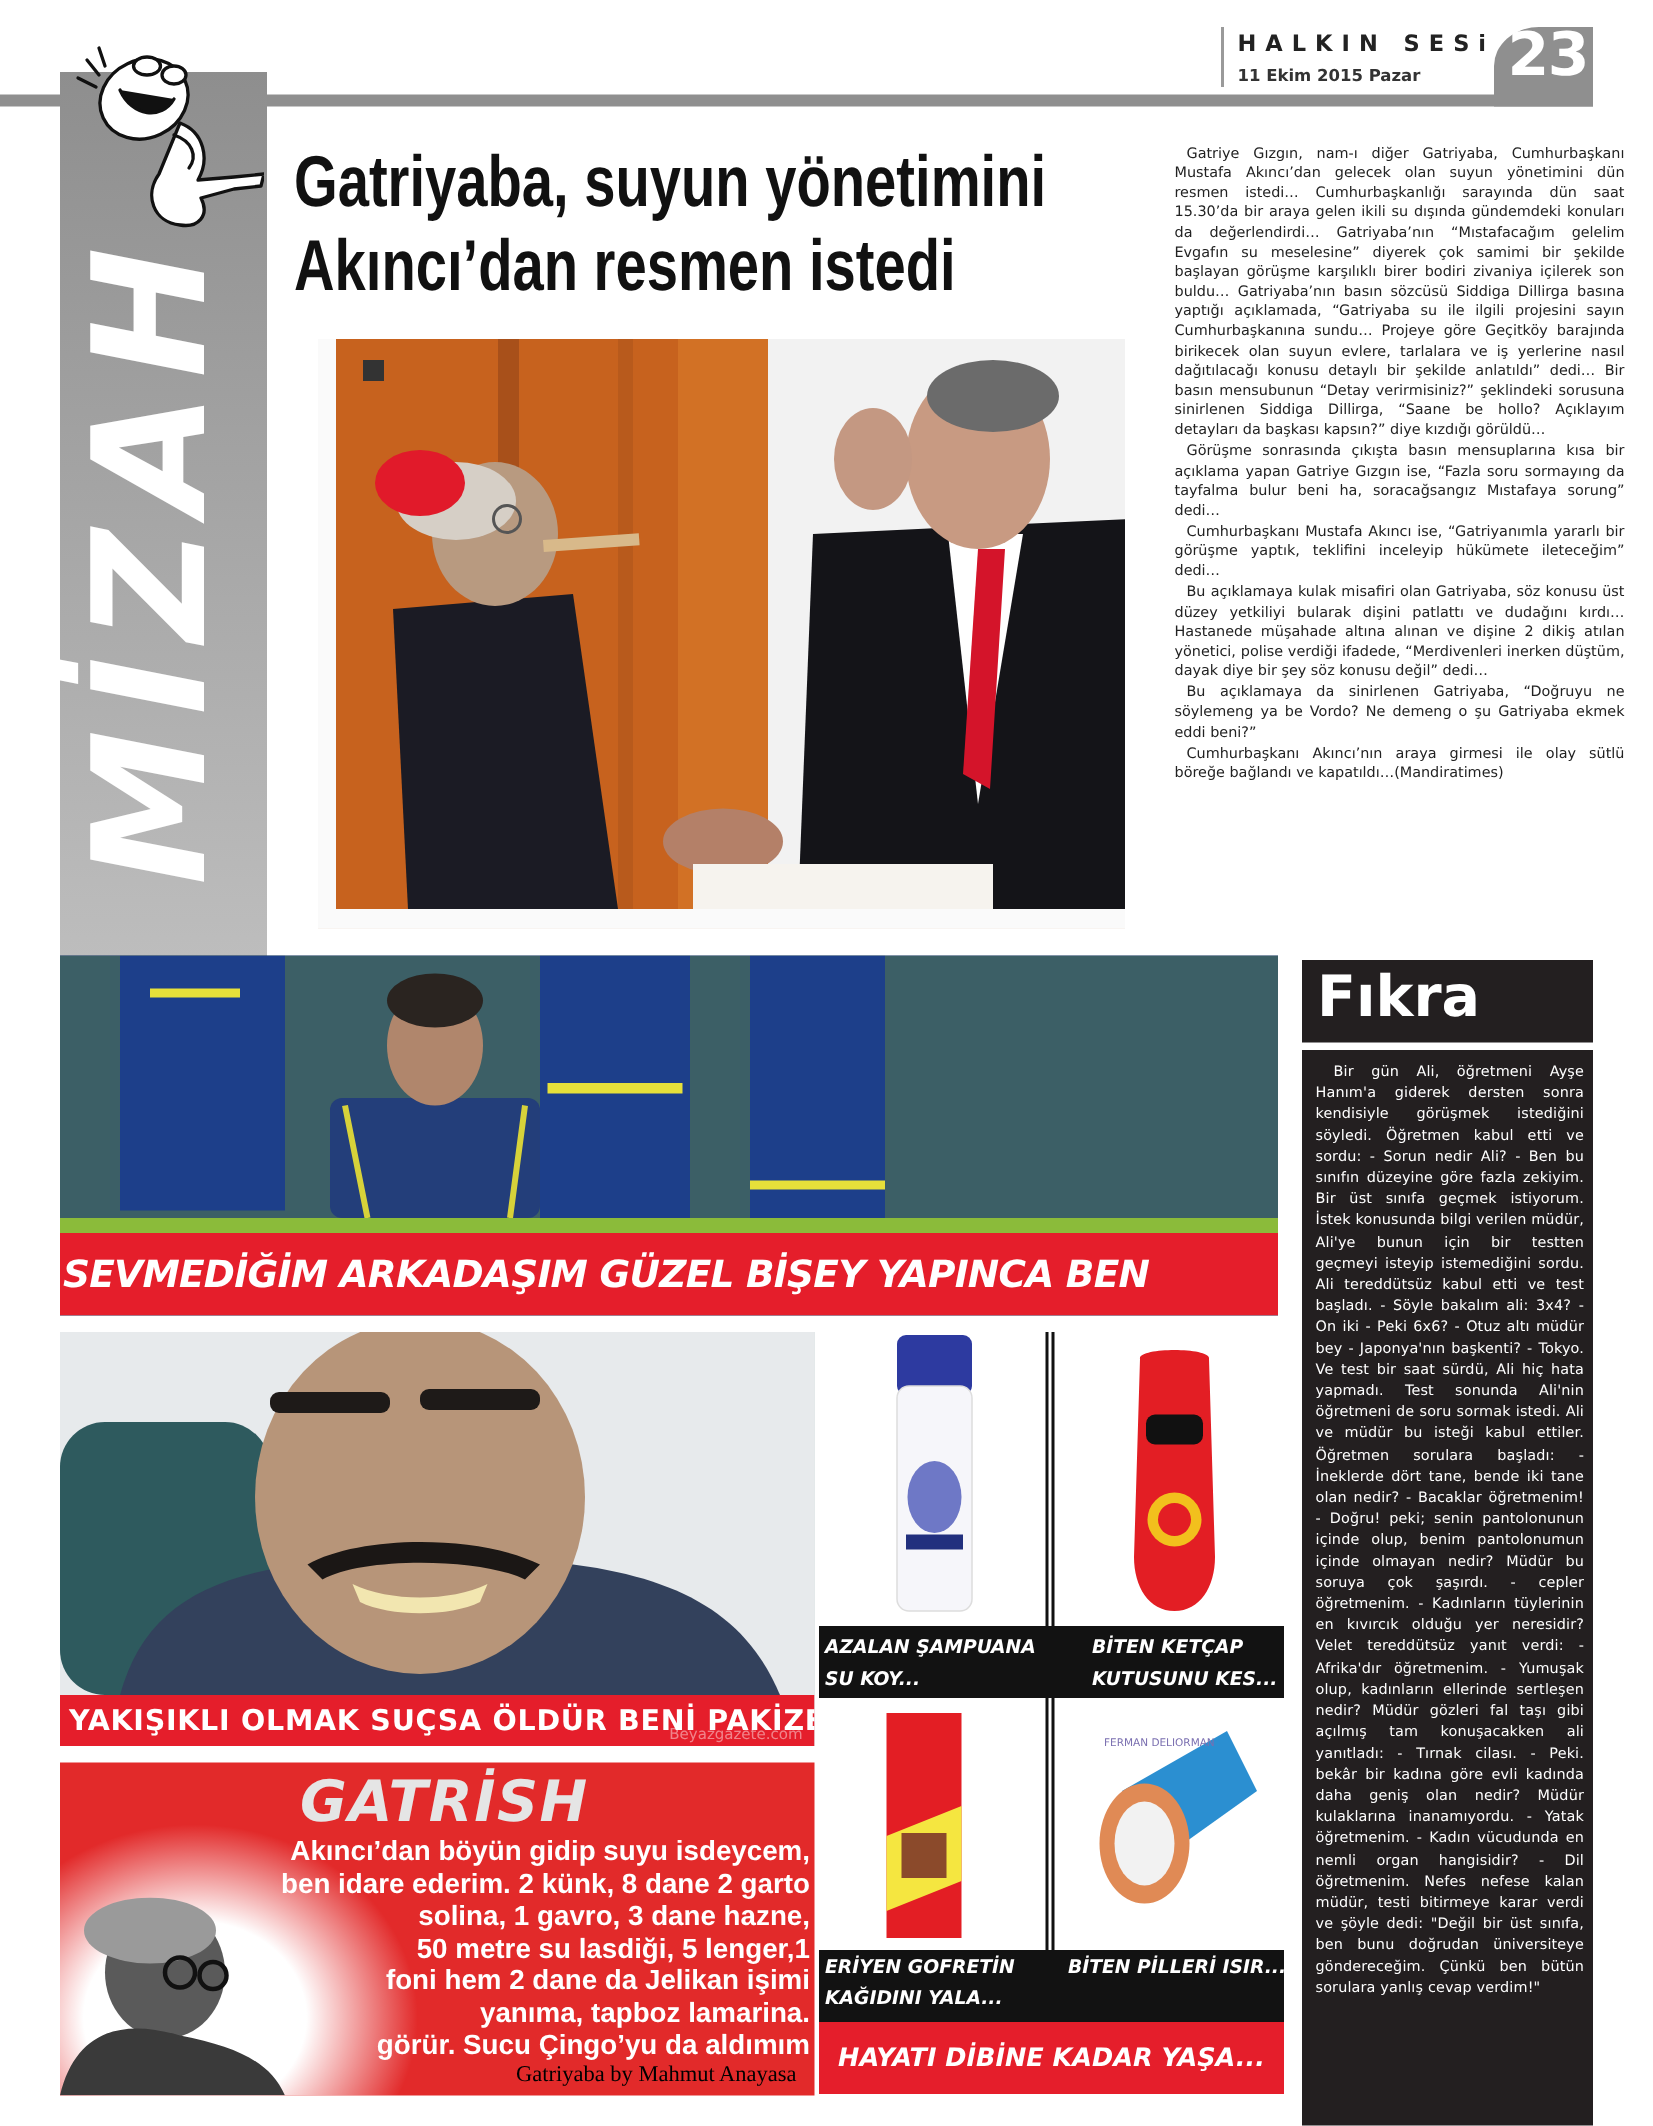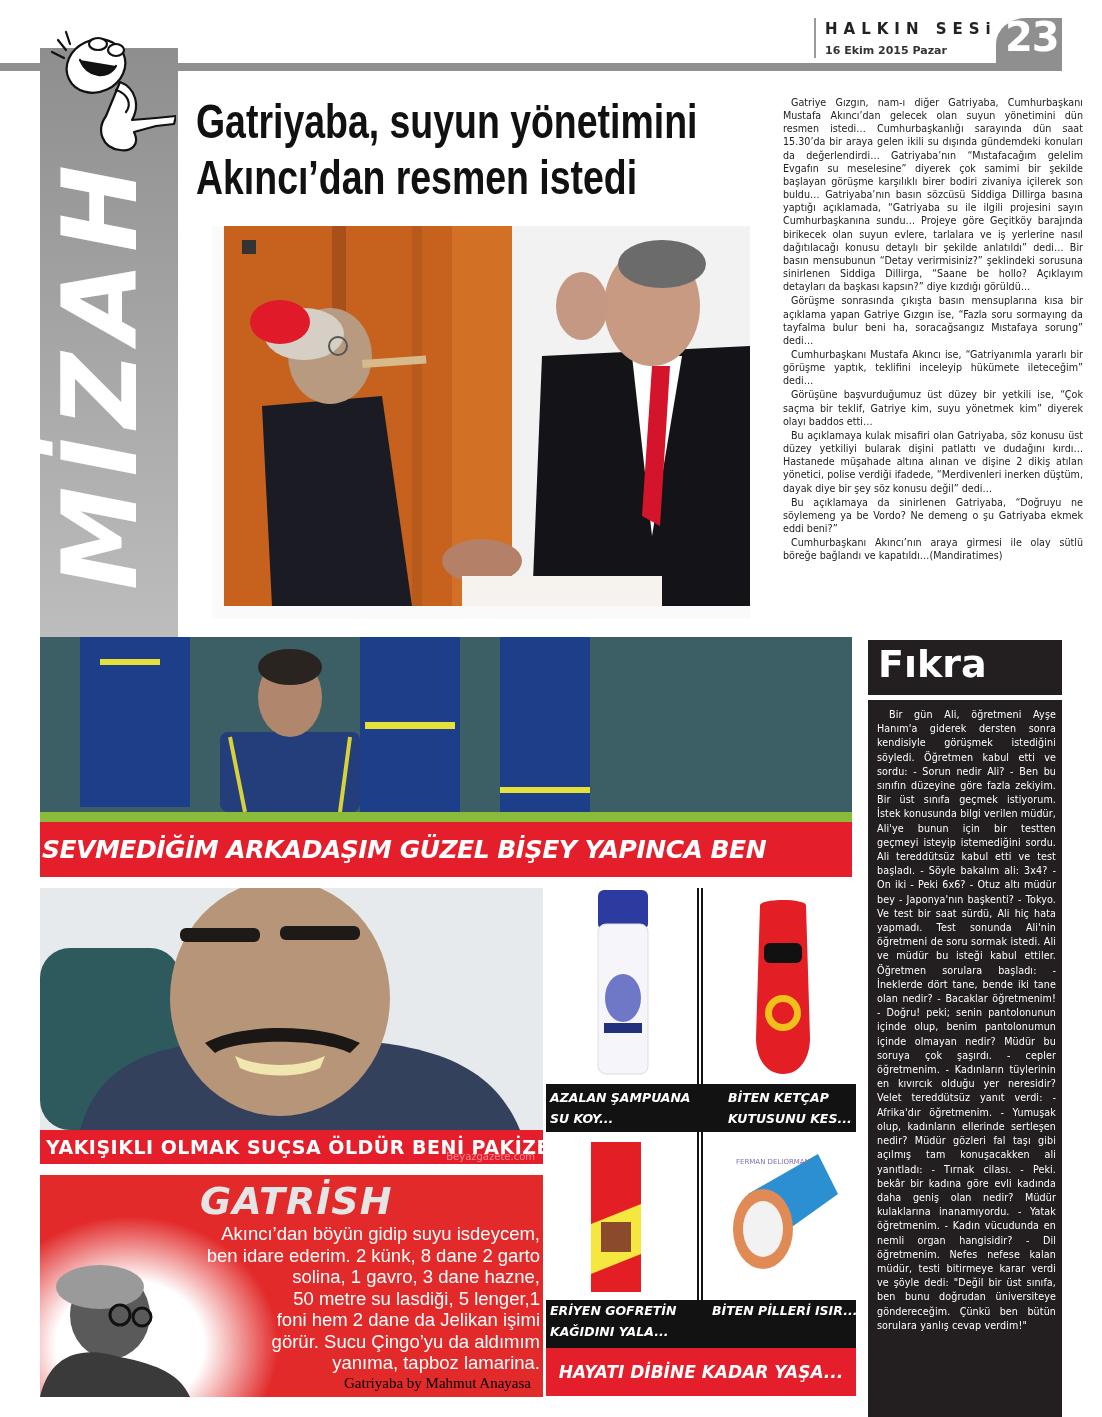--- a/index.html
+++ b/index.html
@@ -37,21 +37,21 @@
   
   .meme2 { position: absolute; left: 40px; top: 888px; width: 503px; height: 276px; background: #c9d2d6; overflow: hidden; }
   .meme2-caption { position: absolute; left: 0; bottom: 0; width: 100%; height: 34px; background: #e51e2b; color: #fff; font-family: "DejaVu Sans", sans-serif; font-weight: bold; font-size: 19px; line-height: 34px; padding-left: 6px; white-space: nowrap; letter-spacing: 0.5px; }
   .watermark { position: absolute; right: 8px; bottom: 2px; color: rgba(255,255,255,0.45); font-size: 10px; font-family: "DejaVu Sans", sans-serif; }
 
   
   .gatrish { position: absolute; left: 40px; top: 1175px; width: 503px; height: 222px; background: #e22a2a; overflow: hidden; }
   .gatrish-glow { position: absolute; left: -60px; top: 40px; width: 300px; height: 260px; background: radial-gradient(ellipse at center, #ffffff 0%, #ffffff 35%, rgba(255,255,255,0) 70%); }
   .gatrish-title { position: absolute; left: 160px; top: 4px; font-family: "DejaVu Sans", sans-serif; font-weight: bold; font-style: italic; font-size: 38px; color: #e5e5e5; letter-spacing: 1px; }
   .gatrish-body { position: absolute; left: 70px; top: 48px; width: 430px; text-align: right; color: #fff; font-family: "Liberation Sans", sans-serif; font-size: 18.5px; line-height: 21.5px; }
-  .gatrish-body span { display: block; }
+  .gatrish-body span { display: block; font-weight: bold; }
   .gatrish-credit { position: absolute; right: 12px; bottom: 5px; color: #000000; font-family: Liberation Serif, serif; font-size: 15px; }
 
   
   .products { position: absolute; left: 546px; top: 888px; width: 310px; height: 508px; }
   .prod-divider { position: absolute; left: 151px; top: 0; width: 6px; height: 420px; border-left: 2px solid #111; border-right: 2px solid #111; }
   .prod-cell { position: absolute; width: 145px; height: 190px; }
   .prod-caption-band { position: absolute; left: 0; width: 310px; height: 48px; background: #121212; }
   .prod-cap { position: absolute; color: #fff; font-family: "DejaVu Sans", sans-serif; font-weight: bold; font-style: italic; font-size: 12.5px; line-height: 21px; white-space: nowrap; }
   .prod-final { position: absolute; left: 0; top: 460px; width: 310px; height: 48px; background: #e51e2b; color: #fff; font-family: "DejaVu Sans", sans-serif; font-weight: bold; font-style: italic; font-size: 17px; line-height: 48px; text-align: center; white-space: nowrap; }
   .ferman { position: absolute; left: 190px; top: 270px; font-size: 7px; color: #7a6fb0; font-family: "DejaVu Sans", sans-serif; }
@@ -62,21 +62,21 @@
   .fikra-box { position: absolute; left: 868px; top: 700px; width: 194px; height: 728px; background: #231f20; padding: 8px 6px 6px 9px; }
   .fikra-text { color: #fff; font-family: "DejaVu Sans", sans-serif; font-size: 9.6px; line-height: 14.2px; text-align: justify; text-indent: 12px; letter-spacing: 0.1px; }
 </style>
 </head>
 <body>
 
 <header class="masthead">
   <div class="mast-bar"></div>
   <div class="mast-divider"></div>
   <div class="mast-paper">HALKIN SESi</div>
-  <div class="mast-date">16 Ekim 2015 Pazar</div>
+  <div class="mast-date">11 Ekim 2015 Pazar</div>
   <div class="page-num-box"></div>
   <div class="page-num">23</div>
 </header>
 
 <div class="mizah-band"></div>
 <div class="mizah-text">MİZAH</div>
 <svg class="mascot" viewBox="0 0 140 135">
   <g fill="#fff" stroke="#111" stroke-width="2.2" stroke-linejoin="round" stroke-linecap="round">
     <path d="M70 96 C60 110 66 128 84 130 C96 132 104 124 98 112 L120 106 L138 104 L140 96 L120 98 L96 100 C104 86 100 68 84 62 Z"></path>
     <ellipse cx="60" cy="46" rx="30" ry="26" transform="rotate(-25 60 46)"></ellipse>
@@ -118,21 +118,20 @@
     <ellipse cx="370" cy="80" rx="26" ry="34" fill="#c49882"></ellipse>
     <ellipse cx="270" cy="335" rx="40" ry="22" fill="#b48068"></ellipse>
     <rect x="250" y="350" width="200" height="30" fill="#f6f3ee"></rect>
   </svg>
 </div>
 
 <article class="article">
   <p>Gatriye Gızgın, nam-ı diğer Gatriyaba, Cumhurbaşkanı Mustafa Akıncı’dan gelecek olan suyun yönetimini dün resmen istedi… Cumhurbaşkanlığı sarayında dün saat 15.30’da bir araya gelen ikili su dışında gündemdeki konuları da değerlendirdi… Gatriyaba’nın “Mıstafacağım gelelim Evgafın su meselesine” diyerek çok samimi bir şekilde başlayan görüşme karşılıklı birer bodiri zivaniya içilerek son buldu… Gatriyaba’nın basın sözcüsü Siddiga Dillirga basına yaptığı açıklamada, “Gatriyaba su ile ilgili projesini sayın Cumhurbaşkanına sundu… Projeye göre Geçitköy barajında birikecek olan suyun evlere, tarlalara ve iş yerlerine nasıl dağıtılacağı konusu detaylı bir şekilde anlatıldı” dedi… Bir basın mensubunun “Detay verirmisiniz?” şeklindeki sorusuna sinirlenen Siddiga Dillirga, “Saane be hollo? Açıklayım detayları da başkası kapsın?” diye kızdığı görüldü…</p>
   <p>Görüşme sonrasında çıkışta basın mensuplarına kısa bir açıklama yapan Gatriye Gızgın ise, “Fazla soru sormayıng da tayfalma bulur beni ha, soracağsangız Mıstafaya sorung” dedi…</p>
   <p>Cumhurbaşkanı Mustafa Akıncı ise, “Gatriyanımla yararlı bir görüşme yaptık, teklifini inceleyip hükümete ileteceğim” dedi…</p>
-  <p>Görüşüne başvurduğumuz üst düzey bir yetkili ise, “Çok saçma bir teklif, Gatriye kim, suyu yönetmek kim” diyerek olayı baddos etti…</p>
   <p>Bu açıklamaya kulak misafiri olan Gatriyaba, söz konusu üst düzey yetkiliyi bularak dişini patlattı ve dudağını kırdı… Hastanede müşahade altına alınan ve dişine 2 dikiş atılan yönetici, polise verdiği ifadede, “Merdivenleri inerken düştüm, dayak diye bir şey söz konusu değil” dedi…</p>
   <p>Bu açıklamaya da sinirlenen Gatriyaba, “Doğruyu ne söylemeng ya be Vordo? Ne demeng o şu Gatriyaba ekmek eddi beni?”</p>
   <p>Cumhurbaşkanı Akıncı’nın araya girmesi ile olay sütlü böreğe bağlandı ve kapatıldı…(Mandiratimes)</p>
 </article>
 
 <div class="meme1">
   <svg width="812" height="185" viewBox="0 0 812 185">
     <rect width="812" height="185" fill="#3c5f66"></rect>
     <rect x="40" y="0" width="110" height="170" fill="#1d3f8a"></rect>
     <rect x="60" y="22" width="60" height="6" fill="#e6e03a"></rect>
@@ -174,22 +173,22 @@
     <circle cx="102" cy="52" r="9" fill="none" stroke="#111" stroke-width="3"></circle>
     <path d="M0 132 C10 90 40 80 80 92 C120 100 140 110 150 132 Z" fill="#3a3a3a"></path>
   </svg>
   <div class="gatrish-title">GATRİSH</div>
   <div class="gatrish-body">
     <span>Akıncı’dan böyün gidip suyu isdeycem,</span>
     <span>ben idare ederim. 2 künk, 8 dane 2 garto</span>
     <span>solina, 1 gavro, 3 dane hazne,</span>
     <span>50 metre su lasdiği, 5 lenger,1</span>
     <span>foni hem 2 dane da Jelikan işimi</span>
+    <span>yanıma, tapboz lamarina.</span>
     <span>görür. Sucu Çingo’yu da aldımım</span>
-    <span>yanıma, tapboz lamarina.</span>
   </div>
   <div class="gatrish-credit">Gatriyaba by Mahmut Anayasa</div>
 </div>
 
 <section class="products">
   <div class="prod-divider"></div>
 
   <div class="prod-cell" style="left:0;top:0">
     <svg width="145" height="190" viewBox="0 0 145 190">
       <rect x="52" y="2" width="50" height="40" fill="#2d3aa0" rx="6"></rect>

